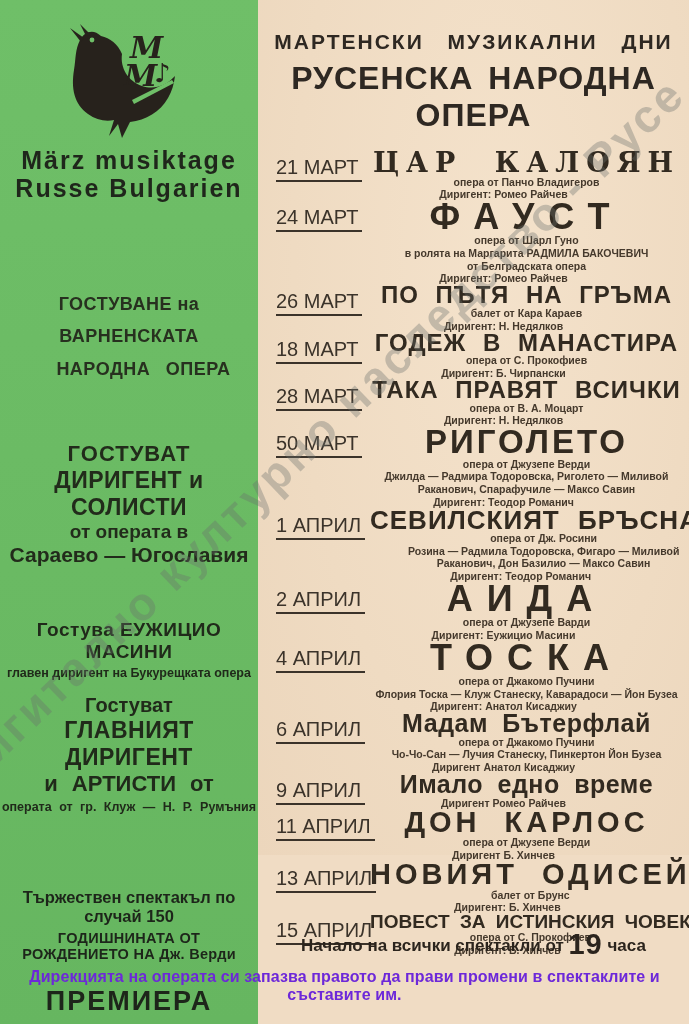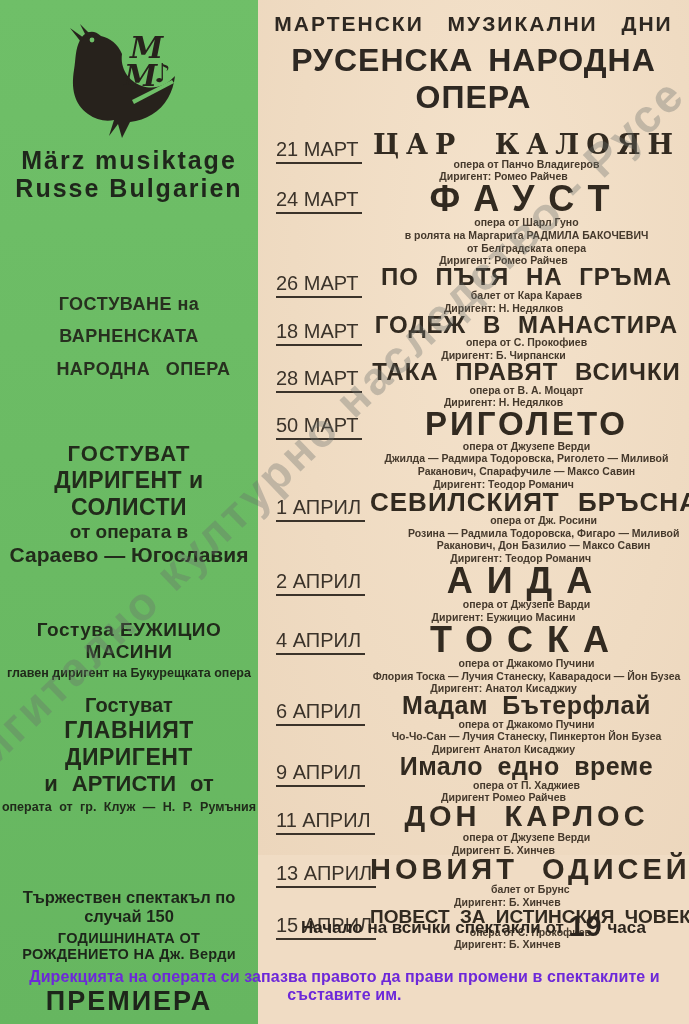--- a/index.html
+++ b/index.html
@@ -33,21 +33,21 @@
   .s-block4 .l4 { font-weight:700; font-size:12.5px; margin-top:3px; word-spacing:4px; }
   .s-block5 { margin-top:74px; color:#1d251a; padding:0 10px; }
   .s-block5 .l1 { font-weight:800; font-size:16.5px; }
   .s-block5 .l2 { font-weight:800; font-size:14.5px; margin-top:4px; letter-spacing:0.3px; }
   .s-premiere { margin-top:24px; font-weight:900; font-size:27px; letter-spacing:2px; color:#1d251a; }
 
   
   .program {
     position:absolute; left:258px; top:0; right:0; height:855px;
     background:radial-gradient(ellipse at 55% 30%, #f4e2cb 0%, #efdbc2 60%, #ecd6bc 100%);
-    padding-top:12px;
+    padding-top:30px;
   }
   .p-header { text-align:center; color:#2e2822; }
   .p-header .h1 { font-weight:900; font-size:21px; letter-spacing:2px; word-spacing:16px; }
   .p-header .h2 { font-weight:900; font-size:32px; letter-spacing:1px; word-spacing:5px; margin-top:6px; }
 
   .events { display:flex; flex-direction:column; justify-content:space-between; height:778px; margin-top:16px; }
   .ev-row { display:flex; align-items:flex-start; }
   .ev-date { width:112px; flex:0 0 112px; padding-left:18px; padding-top:6px; }
   .ev-date span {
     display:inline-block; font-size:20px; font-weight:500; color:#3b332a;
@@ -252,21 +252,21 @@
       <div class="ev-conductor">Диригент: Еужицио Масини</div>
     </div>
   </div>
 
   <div class="ev-row">
     <div class="ev-date"><span>4 АПРИЛ</span></div>
     <div class="ev-body">
       <div class="ev-title t-xlsp">ТОСКА</div>
       <div class="ev-lines">
               <div class="ev-line">опера от Джакомо Пучини</div>
-              <div class="ev-line">Флория Тоска — Лучия Станеску, Каварадоси — Йон Бузеа</div>
+              <div class="ev-line">Флория Тоска — Клуж Станеску, Каварадоси — Йон Бузеа</div>
             </div>
       <div class="ev-conductor">Диригент: Анатол Кисаджиу</div>
     </div>
   </div>
 
   <div class="ev-row">
     <div class="ev-date"><span>6 АПРИЛ</span></div>
     <div class="ev-body">
       <div class="ev-title t-mixed">Мадам Бътерфлай</div>
       <div class="ev-lines">
@@ -274,23 +274,20 @@
               <div class="ev-line">Чо-Чо-Сан — Лучия Станеску, Пинкертон Йон Бузеа</div>
             </div>
       <div class="ev-conductor">Диригент Анатол Кисаджиу</div>
     </div>
   </div>
 
   <div class="ev-row">
     <div class="ev-date"><span>9 АПРИЛ</span></div>
     <div class="ev-body">
       <div class="ev-title t-mixed">Имало едно време</div>
-      <div class="ev-lines">
-              <div class="ev-line">опера от П. Хаджиев</div>
-            </div>
       <div class="ev-conductor">Диригент Ромео Райчев</div>
     </div>
   </div>
 
   <div class="ev-row">
     <div class="ev-date"><span>11 АПРИЛ</span></div>
     <div class="ev-body">
       <div class="ev-title t-xl2">ДОН КАРЛОС</div>
       <div class="ev-lines">
               <div class="ev-line">опера от Джузепе Верди</div>

